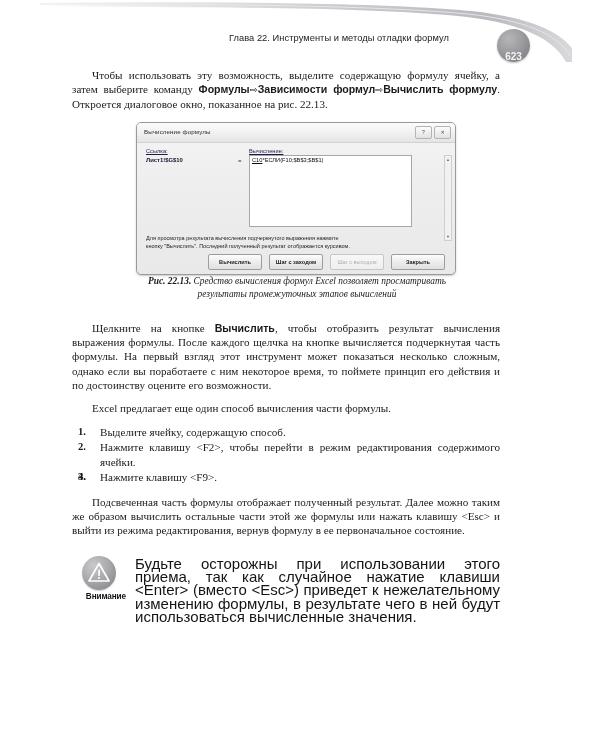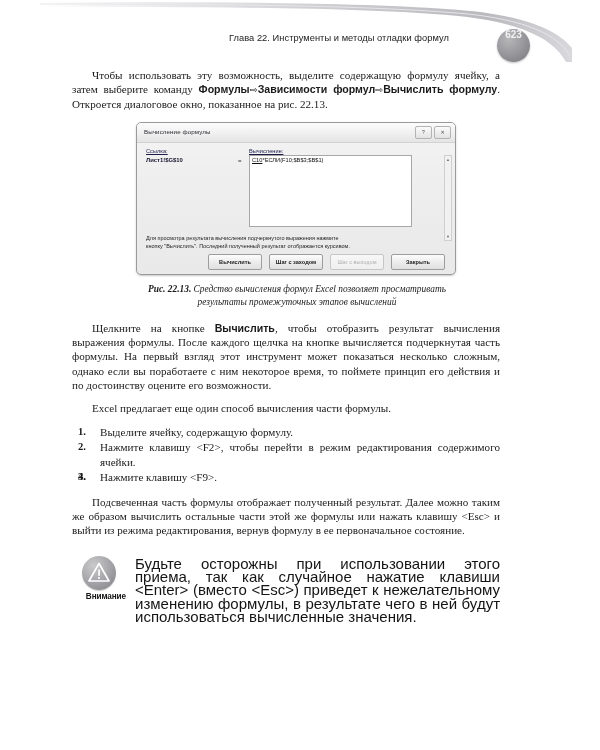--- a/index.html
+++ b/index.html
@@ -51,21 +51,21 @@
   .page-number-circle {
     position: absolute;
     left: 497px;
     top: 29px;
     width: 33px;
     height: 33px;
     border-radius: 50%;
     background: radial-gradient(circle at 36% 30%, #b6b6b8 0%, #9d9da1 42%, #88888d 72%, #76767b 100%);
     box-shadow: 0 1px 2px rgba(0,0,0,0.25);
     display: flex;
-    align-items: flex-start;
+    align-items: flex-end;
     justify-content: center;
   }
   .page-number-text {
     font-family: "Liberation Sans", sans-serif;
     font-size: 10px;
     font-weight: bold;
     color: #f2f2f4;
   }
 
   
@@ -260,21 +260,20 @@
     font-weight: bold;
   }
   .dlg-btn.disabled {
     color: #b0b0b0;
     border-color: #c6c6c6;
     background: linear-gradient(180deg, #f7f7f7 0%, #efefef 100%);
     font-weight: normal;
   }
 
   .figure-caption {
-    margin-top: 8px;
     text-align: center;
     font-size: 9.4px;
     line-height: 12.6px;
     font-style: italic;
     color: #1a1a1a;
   }
   .figure-caption .fig-num {
     font-style: italic;
     font-weight: bold;
   }
@@ -422,21 +421,21 @@
 
   <div class="content" style="top: 321px;">
 
     <p class="body"><span>Щелкните на кнопке </span><span class="bold-sans">Вычислить</span><span>, чтобы отобразить результат вычисления выражения формулы. После каждого щелчка на кнопке вычисляется подчеркнутая часть формулы. На первый взгляд этот инструмент может показаться несколько сложным, однако если вы поработаете с ним некоторое время, то поймете принцип его действия и по достоинству оцените его возможности.</span></p>
 
     <p class="body" style="margin-top: 9px; font-family: Liberation Serif, serif;">Excel предлагает еще один способ вычисления части формулы.</p>
 
     <ol class="steps" style="margin-top: 10px;">
       <li>
         <span class="num">1.</span>
-        <span>Выделите ячейку, содержащую формулу.</span>
+        <span>Выделите ячейку, содержащую способ.</span>
       </li>
       <li>
         <span class="num">2.</span>
         <span>Нажмите клавишу &lt;F2&gt;, чтобы перейти в режим редактирования содержимого ячейки.</span>
       </li>
       <li>
         <span class="num">3.</span>
       </li>
       <li>
         <span class="num">4.</span>

